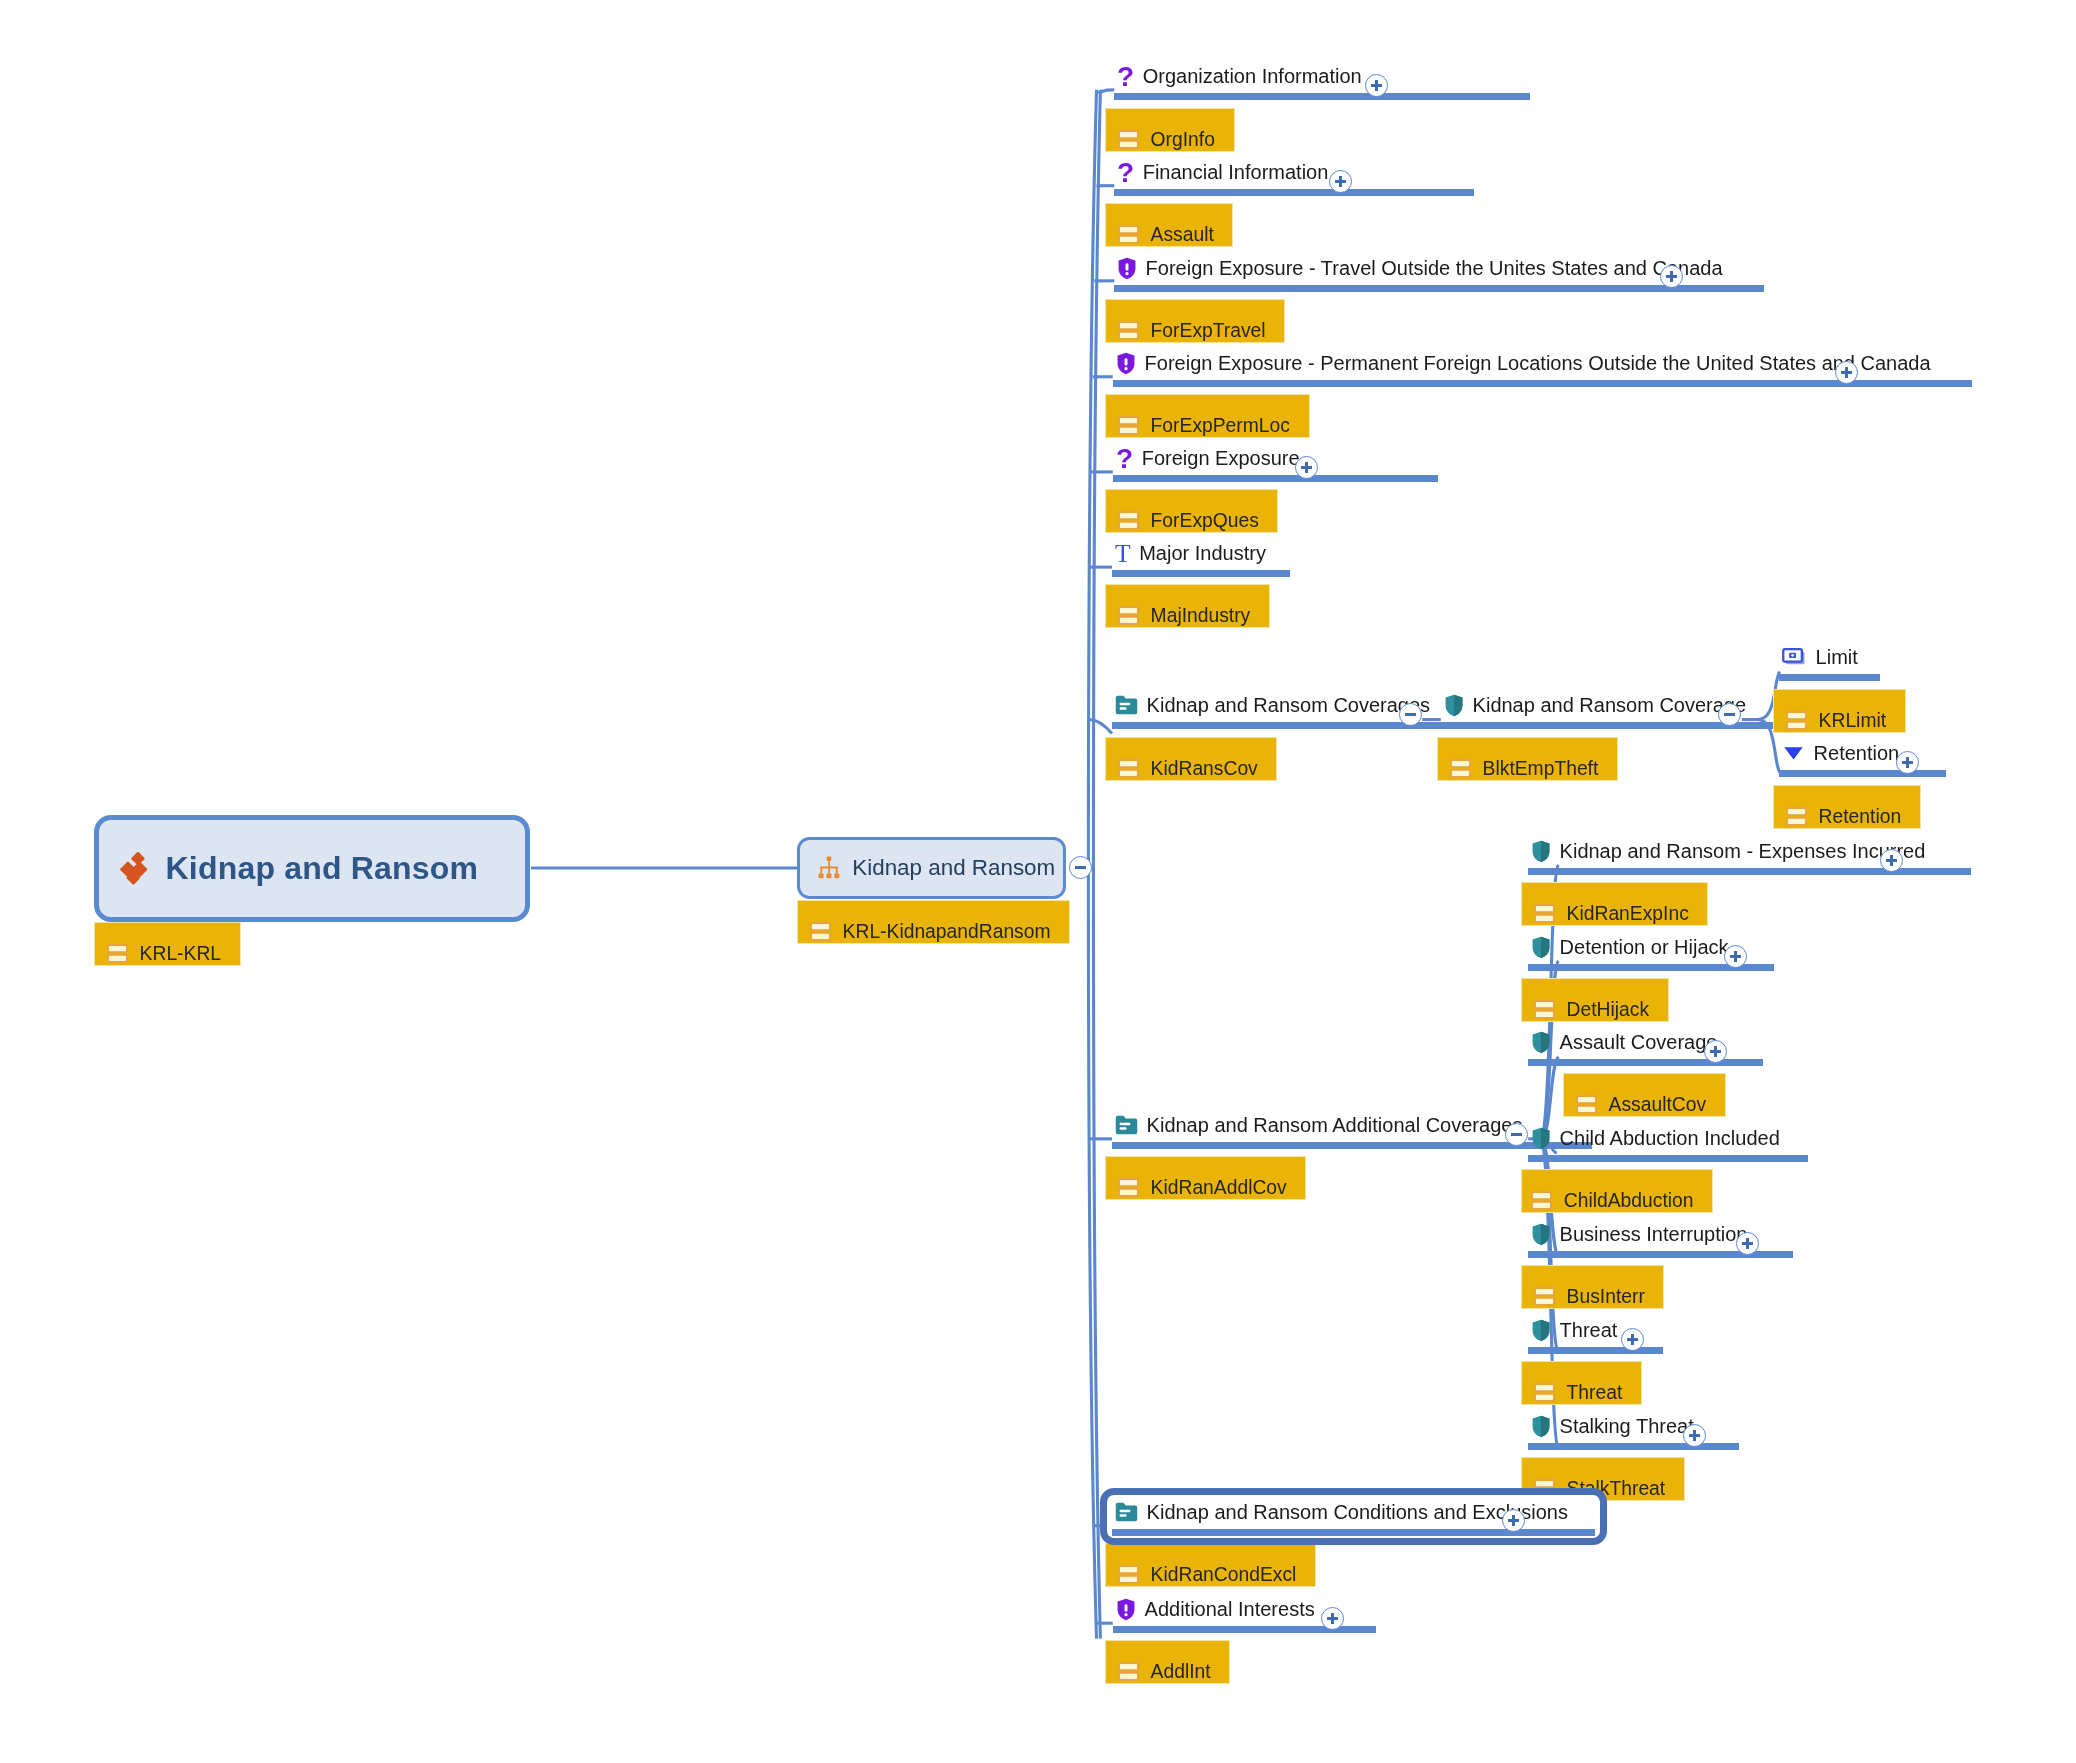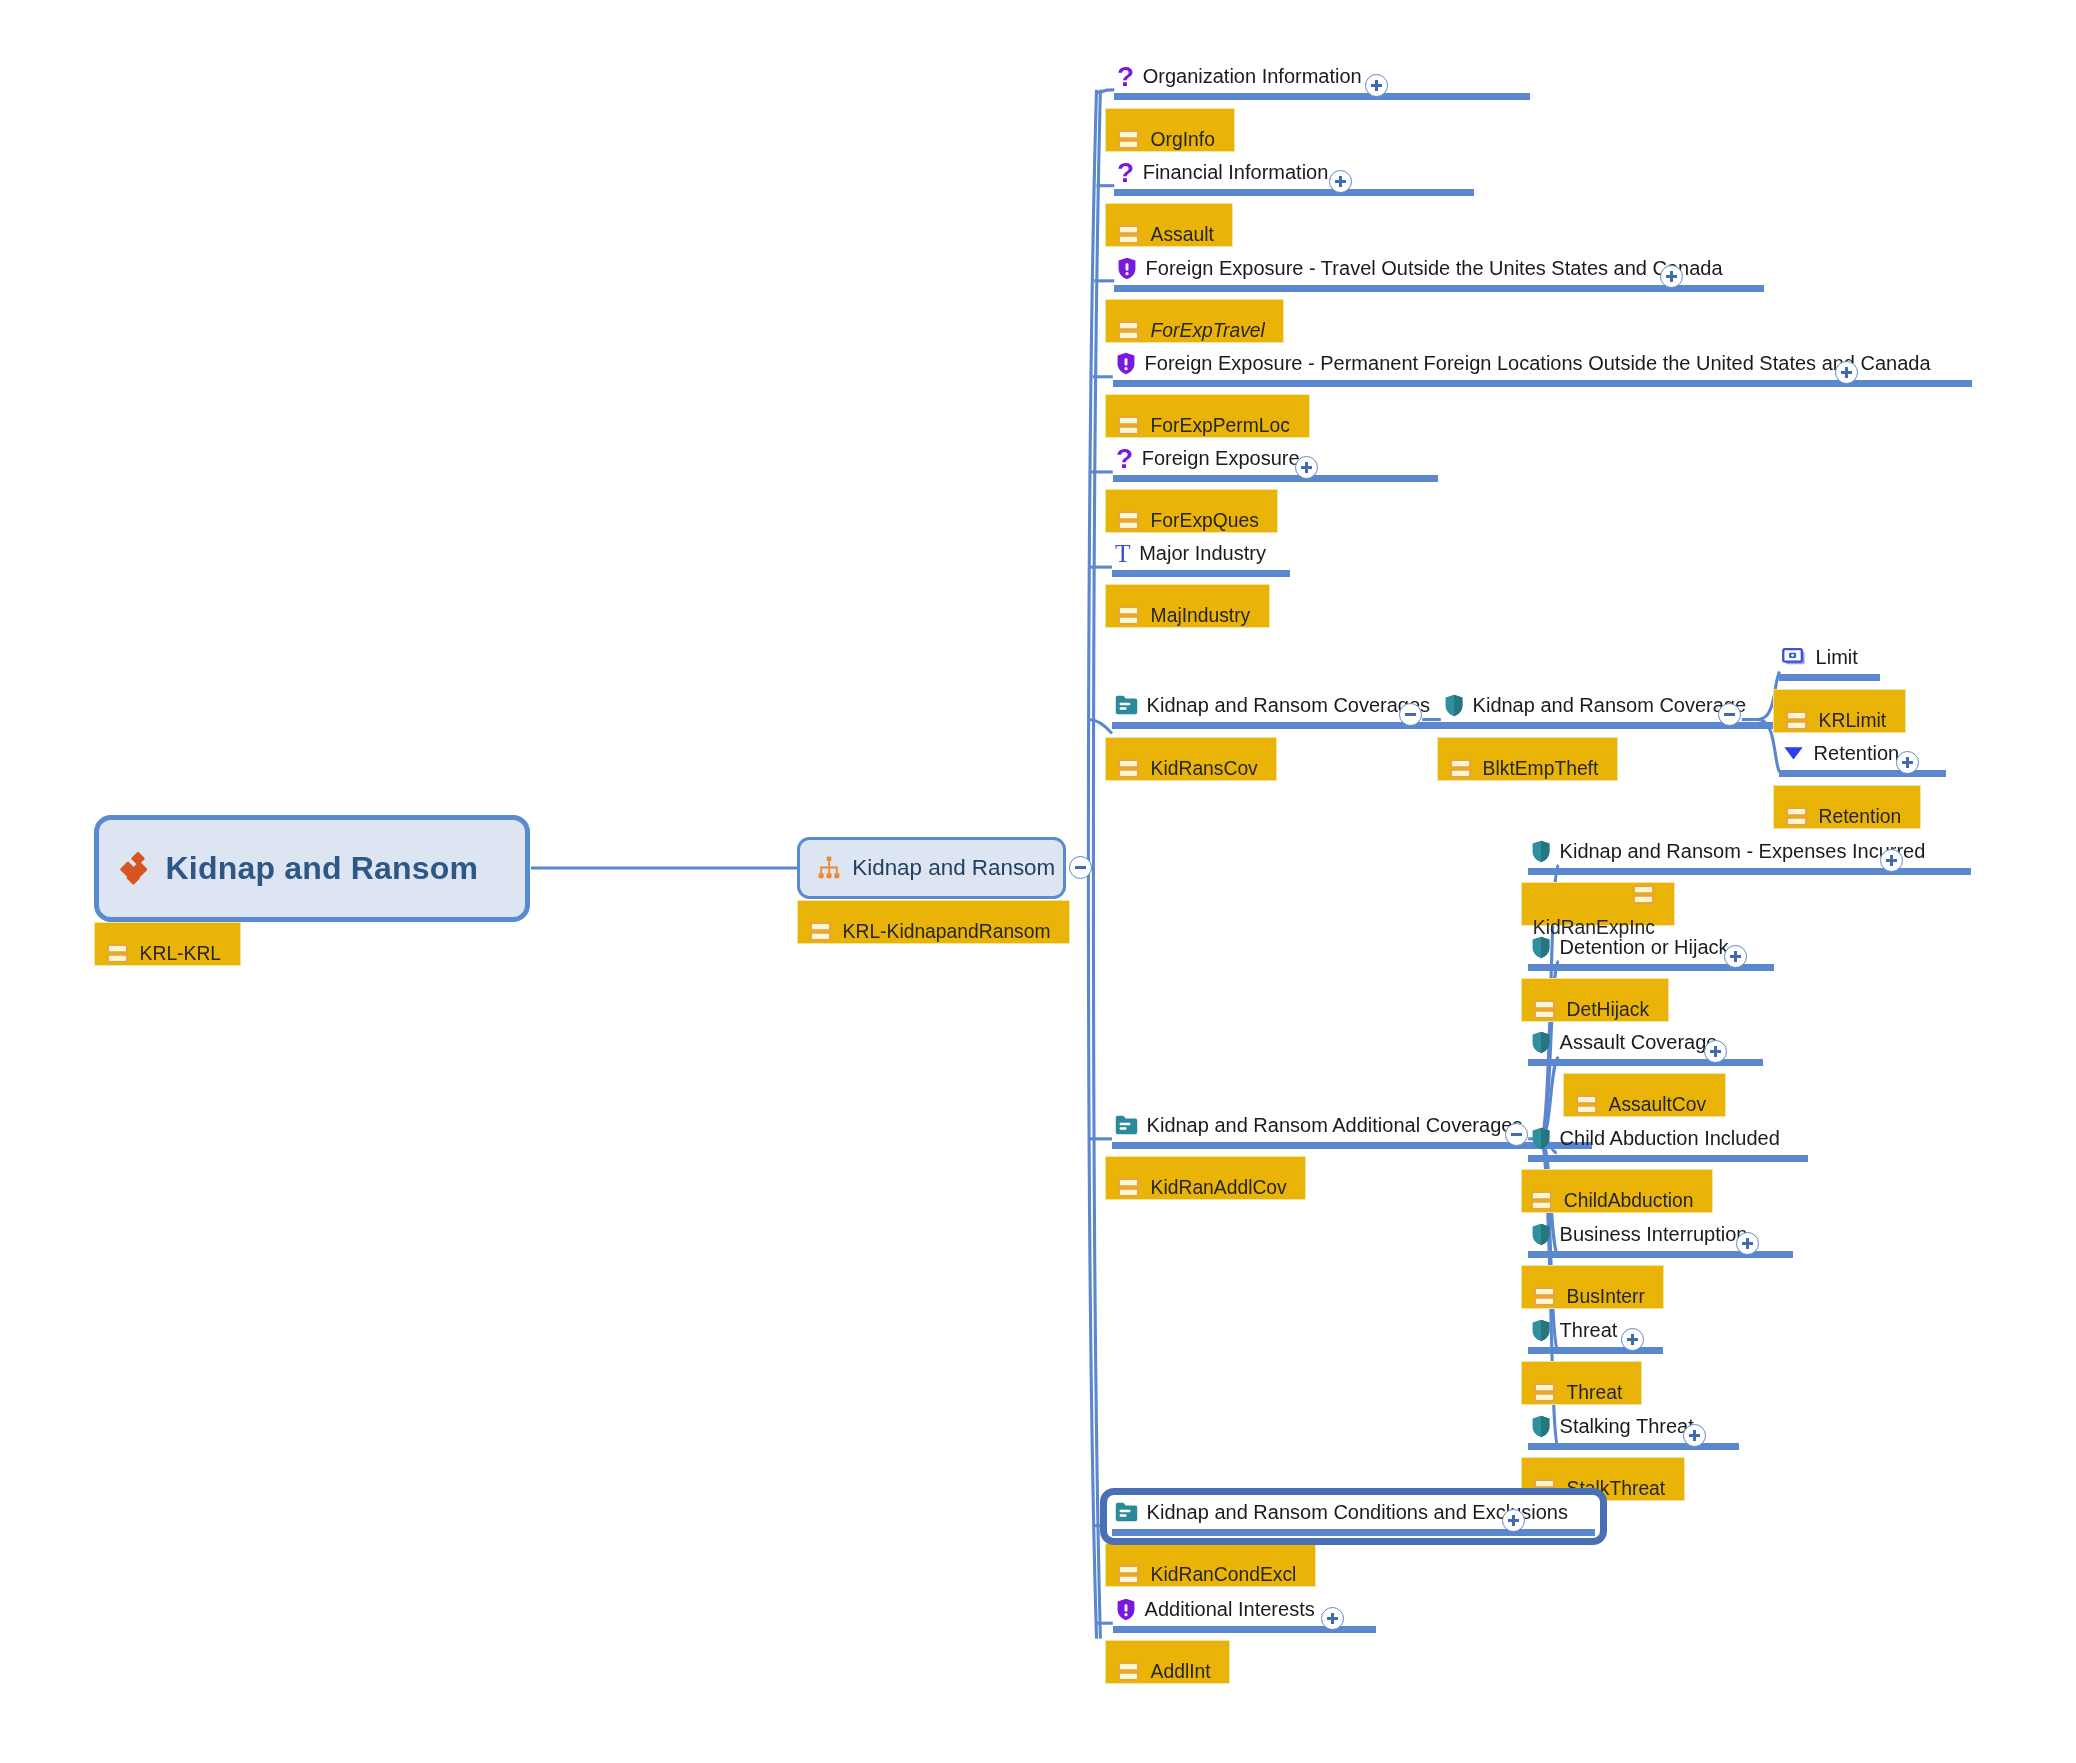--- a/index.html
+++ b/index.html
@@ -226,21 +226,21 @@
         </svg>
       </span>
       <span class="ntext">Foreign Exposure - Travel Outside the Unites States and Canada</span>
       <span style="display:inline-block;width:28px;"></span>
     </div>
   </div>
   <div class="toggle" style="left:1660px;top:265px;">
       <i class="h"></i>
       <i class="v"></i>
     </div>
-  <div class="tag" style="left:1105px;top:299px;font-style:italic;">
+  <div class="tag" style="left:1105px;top:299px;">
     <span class="ic">
       <svg width="23" height="23" viewBox="0 0 30 30">
         <rect x="2.5" y="4" width="25" height="9.5" rx="2.5" fill="#fdf6d2" stroke="#e8a33d" stroke-width="2.6"></rect>
         <rect x="2.5" y="16.5" width="25" height="9.5" rx="2.5" fill="#fdf6d2" stroke="#e8a33d" stroke-width="2.6"></rect>
       </svg>
     </span>
     <span class="tlabel">ForExpTravel</span>
   </div>
 
   <div class="node" style="left:1113px;top:350px;">
@@ -443,21 +443,21 @@
         </svg>
       </span>
       <span class="ntext">Kidnap and Ransom - Expenses Incurred</span>
       <span style="display:inline-block;width:32.5px;"></span>
     </div>
   </div>
   <div class="toggle" style="left:1880px;top:849px;">
       <i class="h"></i>
       <i class="v"></i>
     </div>
-  <div class="tag" style="left:1521px;top:882px;flex-direction:column;">
+  <div class="tag" style="left:1521px;top:882px;">
     <span class="ic"><svg width="23" height="23" viewBox="0 0 30 30">
           <rect x="2.5" y="4" width="25" height="9.5" rx="2.5" fill="#fdf6d2" stroke="#e8a33d" stroke-width="2.6"></rect>
           <rect x="2.5" y="16.5" width="25" height="9.5" rx="2.5" fill="#fdf6d2" stroke="#e8a33d" stroke-width="2.6"></rect>
         </svg></span>
     <span class="tlabel">KidRanExpInc</span>
   </div>
 
   <div class="node" style="left:1528px;top:934px;">
     <div class="inner">
       <span class="ic">

